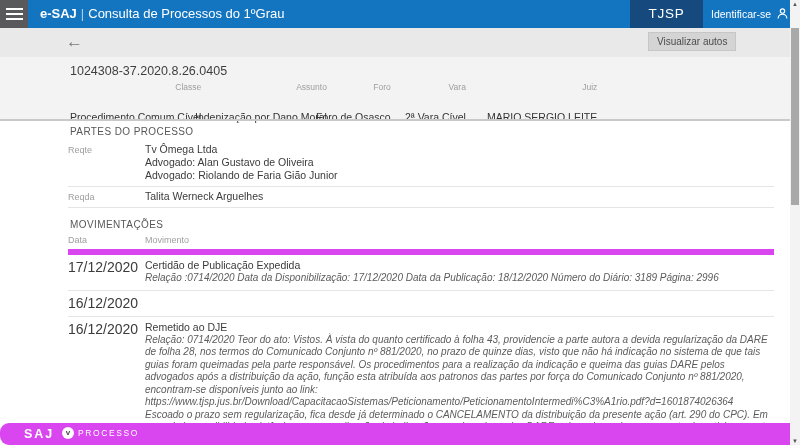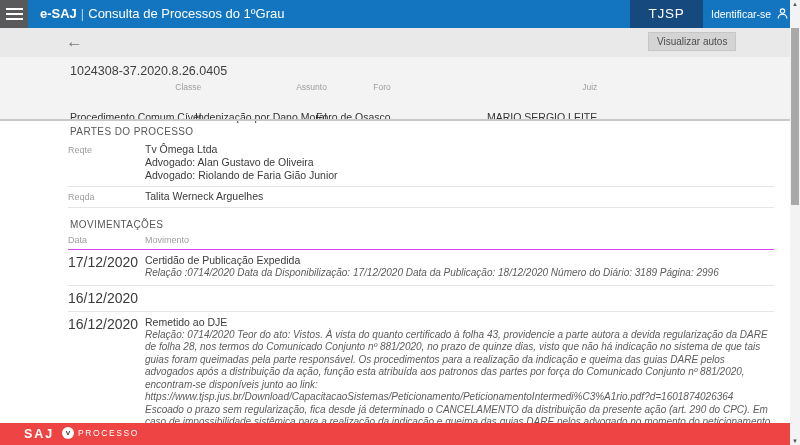--- a/index.html
+++ b/index.html
@@ -45,32 +45,32 @@
   .section-title { position:absolute; left:70px; font-size:10px; color:#575757; letter-spacing:.4px; }
   .st-partes { top:3px; }
   .st-mov { top:96px; }
 
   .parties { position:absolute; left:68px; top:17px; width:706px; }
   .p-row { display:flex; border-bottom:1px solid #e5e5e5; padding:3px 0 4px; }
   .p-role { width:77px; font-size:9px; color:#9e9e9e; padding-top:2px; }
   .p-lines div { font-size:10.5px; color:#3b3b3b; line-height:13px; }
 
   .movs { position:absolute; left:68px; top:112px; width:706px; }
-  .m-head { display:flex; border-bottom:1px solid #d946ef; padding-bottom:4px; }
+  .m-head { display:flex; border-bottom:6px solid #d946ef; padding-bottom:4px; }
   .m-head span { font-size:9px; color:#9e9e9e; }
   .m-col-date { width:77px; flex-shrink:0; }
   .m-row { display:flex; border-bottom:1px solid #e5e5e5; padding:4px 0 5px; }
   .m-row:last-child { border-bottom:none; }
   .m-date { width:77px; flex-shrink:0; font-size:14px; color:#3b3b3b; }
   .m-body { flex:1; }
   .m-title { font-size:10.5px; color:#3b3b3b; line-height:13px; }
   .m-desc { font-size:10px; font-style:italic; color:#5c5c5c; line-height:12.5px; overflow-wrap:anywhere; }
 
   
-  .footer { position:absolute; top:423px; left:0; width:800px; height:22px; background:#ef4444; }
+  .footer { position:absolute; top:423px; left:0; width:800px; height:22px; background:#d946ef;border-radius:9px; }
   .saj-logo { position:absolute; left:24px; top:4px; color:#fff; font-weight:bold; font-size:12.5px; letter-spacing:2px; }
   .softplan { position:absolute; left:62px; top:4px; display:flex; align-items:center; gap:4px; }
   .sp-icon { width:12px; height:12px; border-radius:50%; background:#fff; color:#4a4a4c;
              font-size:8px; font-weight:bold; text-align:center; line-height:12px; }
   .sp-text { color:#fff; font-size:8.5px; letter-spacing:1.6px; }
 
   
   .scrollbar { position:absolute; right:0; top:0; width:10px; height:445px; background:#f3f3f3; }
   .sb-arrow { position:absolute; left:0; width:10px; font-size:6px; color:#555; text-align:center; cursor:pointer; }
   .sb-up { top:1px; } .sb-down { bottom:1px; }
@@ -111,20 +111,24 @@
     <span class="lbl">Classe</span>
     <span class="val">Procedimento Comum Cível</span>
   </div>
   <div class="field f1">
     <span class="lbl">Assunto</span>
     <span class="val">Indenização por Dano Moral</span>
   </div>
   <div class="field f2">
     <span class="lbl">Foro</span>
     <span class="val">Foro de Osasco</span>
+  </div>
+  <div class="field f3">
+    <span class="lbl">Vara</span>
+    <span class="val">2ª Vara Cível</span>
   </div>
   <div class="field f4">
     <span class="lbl">Juiz</span>
     <span class="val">MARIO SERGIO LEITE</span>
   </div>
 </div>
 <div class="header-divider"></div>
 
 <div class="content">
 

